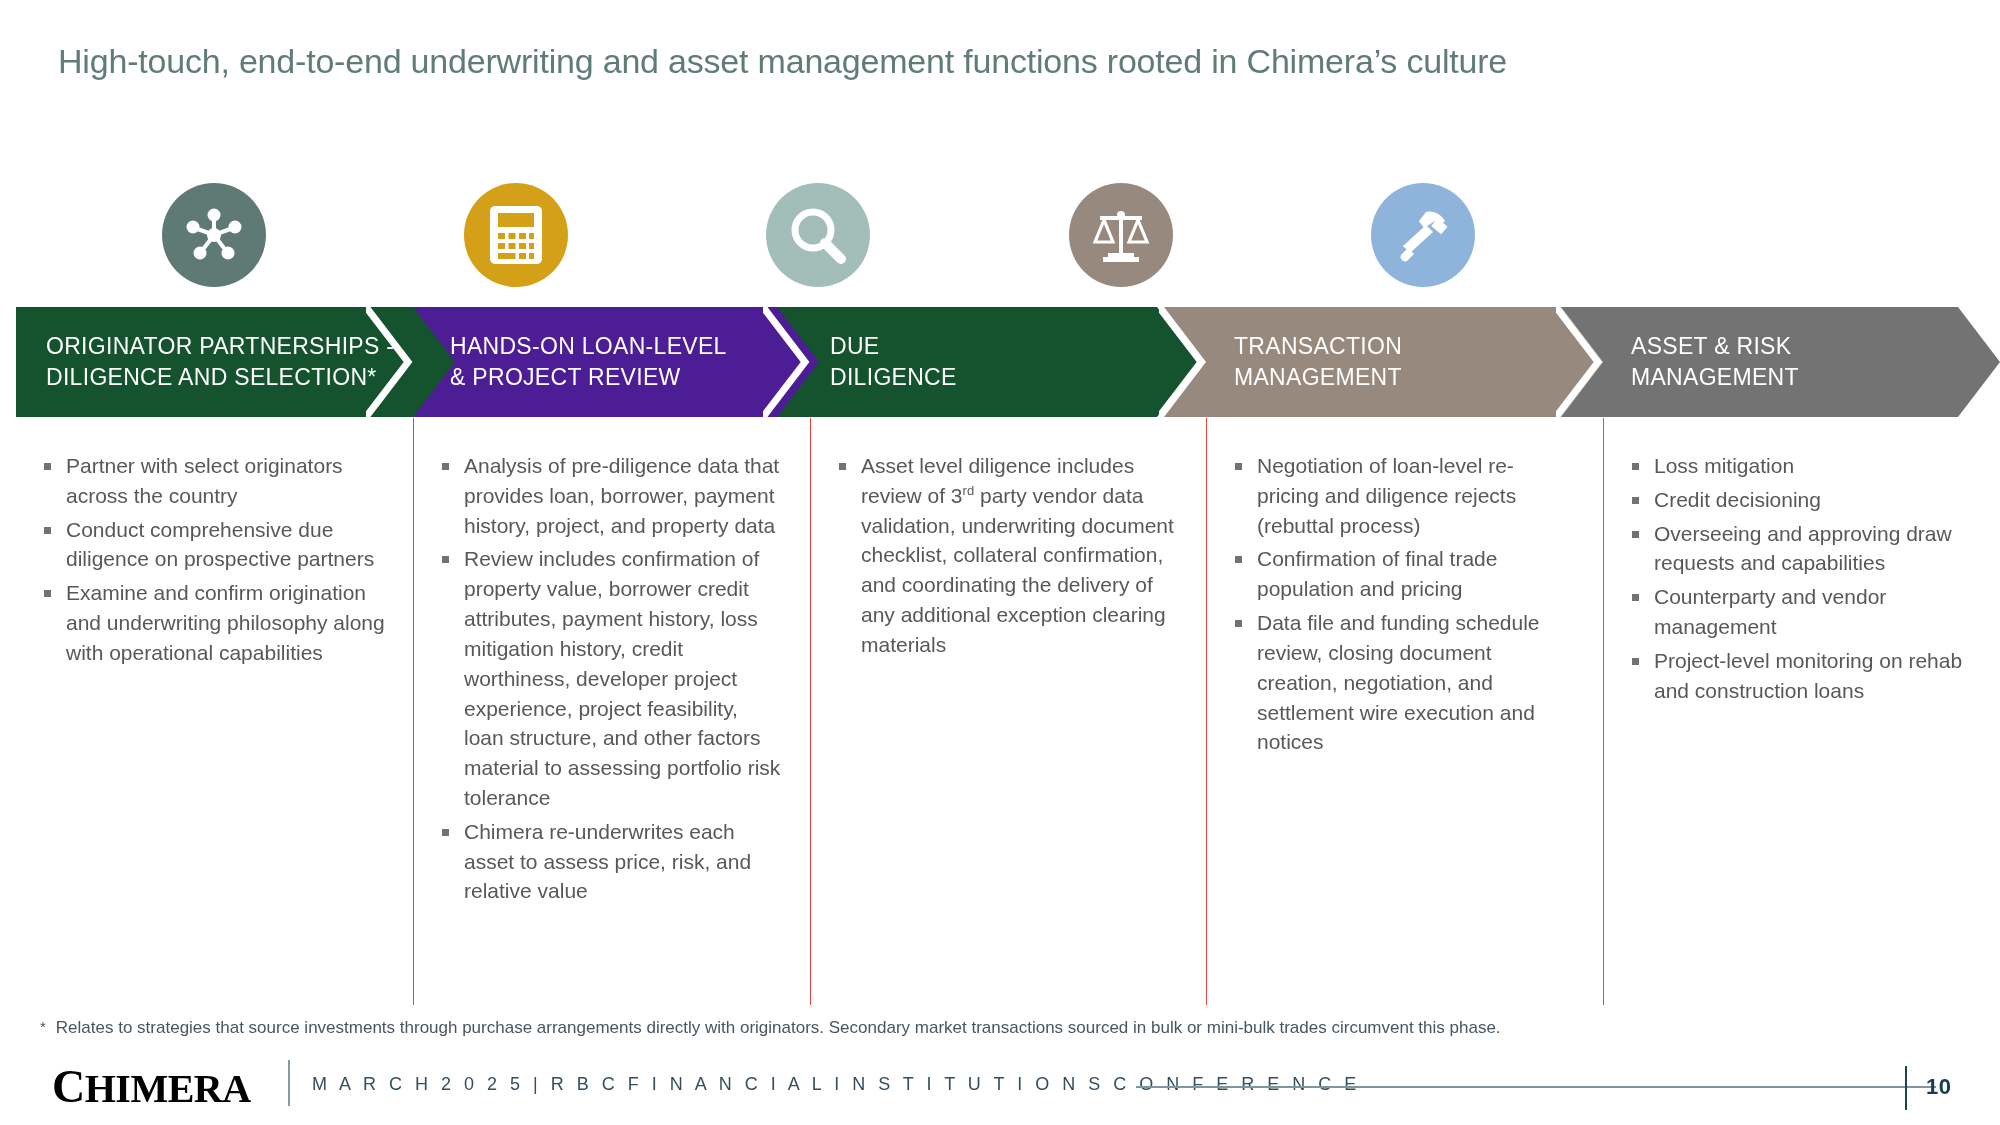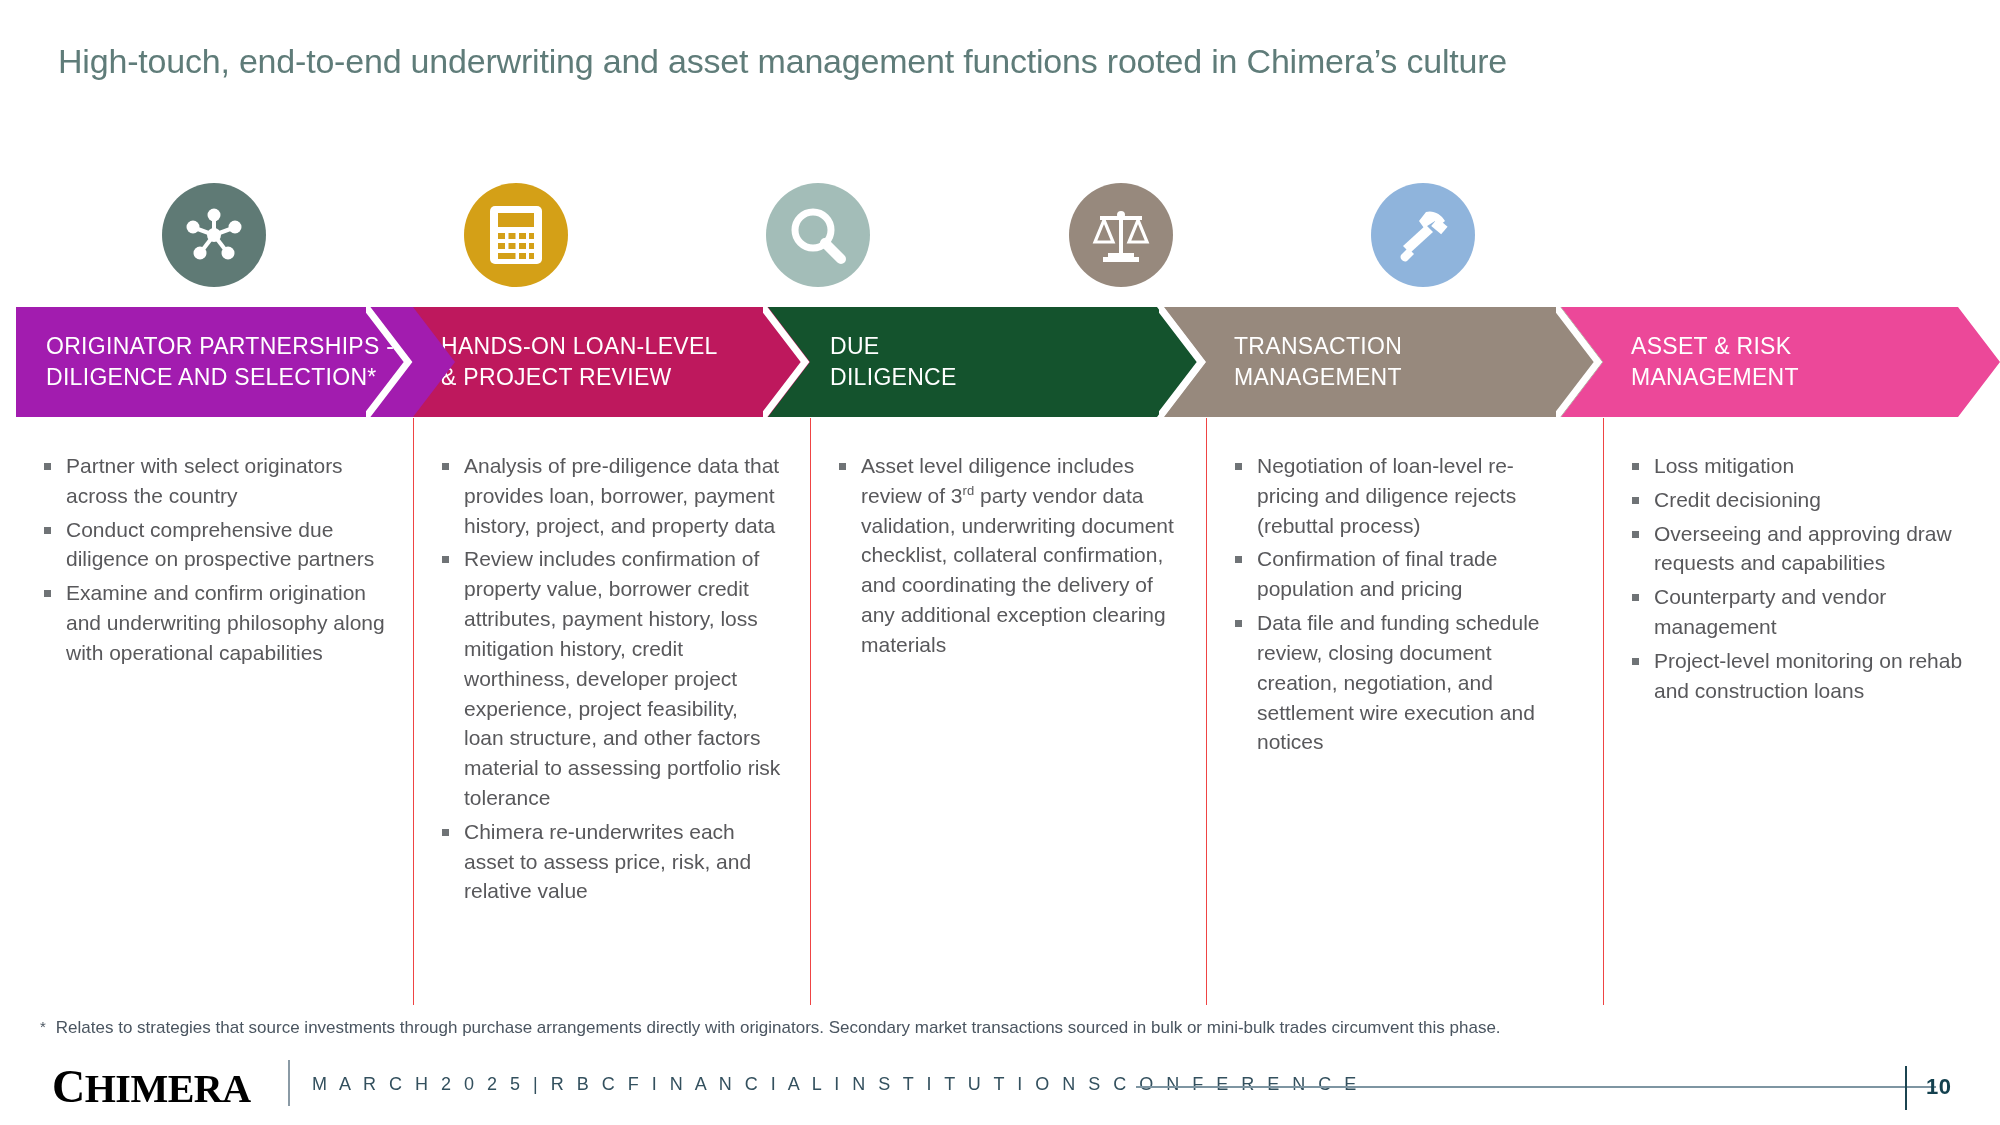--- a/index.html
+++ b/index.html
@@ -249,37 +249,37 @@
           <rect x="40" y="16" width="13" height="10" transform="rotate(40 46 21)"></rect>
           <path d="M33 20 L40 27 L17 48 L10 41 Z"></path>
           <path d="M15 43 L8 50 a4.5 4.5 0 0 0 6 6 l7 -7 z"></path>
         </g>
           </svg>
         </div>
       </div>
     </div>
 
   <div class="band" id="band">
-      <div class="chev" style="left: 0px; width: 439px; background: #a21caf; z-index: 5; clip-path: polygon(0px 0px, calc(100% - 42px) 0px, 100% 50%, calc(100% - 42px) 100%, 0px 100%);">
+      <div class="chev" style="left: 0px; width: 439px; background: #14532d; z-index: 5; clip-path: polygon(0px 0px, calc(100% - 42px) 0px, 100% 50%, calc(100% - 42px) 100%, 0px 100%);">
         <div class="chev-label">ORIGINATOR PARTNERSHIPS -
 DILIGENCE AND SELECTION*</div>
       </div>
-      <div class="chev" style="left: 355px; width: 439px; background: #be185d; z-index: 4; clip-path: polygon(0px 0px, calc(100% - 42px) 0px, 100% 50%, calc(100% - 42px) 100%, 0px 100%, 42px 50%);">
+      <div class="chev" style="left: 364px; width: 439px; background: #4c1d95; z-index: 4; clip-path: polygon(0px 0px, calc(100% - 42px) 0px, 100% 50%, calc(100% - 42px) 100%, 0px 100%, 42px 50%);">
         <div class="chev-label" style="padding-left: 70px;">HANDS-ON LOAN-LEVEL
 &amp; PROJECT REVIEW</div>
       </div>
       <div class="chev" style="left: 744px; width: 439px; background: #14532d; z-index: 3; clip-path: polygon(0px 0px, calc(100% - 42px) 0px, 100% 50%, calc(100% - 42px) 100%, 0px 100%, 42px 50%);">
         <div class="chev-label" style="padding-left: 70px;">DUE
 DILIGENCE</div>
       </div>
       <div class="chev" style="left: 1148px; width: 439px; background: rgb(151, 137, 125); z-index: 2; clip-path: polygon(0px 0px, calc(100% - 42px) 0px, 100% 50%, calc(100% - 42px) 100%, 0px 100%, 42px 50%);">
         <div class="chev-label" style="padding-left: 70px;">TRANSACTION
 MANAGEMENT</div>
       </div>
-      <div class="chev" style="left: 1545px; width: 439px; background: #ec4899; z-index: 1; clip-path: polygon(0px 0px, calc(100% - 42px) 0px, 100% 50%, calc(100% - 42px) 100%, 0px 100%, 42px 50%);">
+      <div class="chev" style="left: 1545px; width: 439px; background: #737373; z-index: 1; clip-path: polygon(0px 0px, calc(100% - 42px) 0px, 100% 50%, calc(100% - 42px) 100%, 0px 100%, 42px 50%);">
         <div class="chev-label" style="padding-left: 70px;">ASSET &amp; RISK
 MANAGEMENT</div>
       </div>
       <div style="position: absolute; left: 350px; top: 0px; width: 52px; height: 110px; z-index: 6; pointer-events: none;"><svg width="52" height="110" viewBox="0 0 52 110">
       <polyline points="0,0 42,55 0,110" fill="none" stroke="#ffffff" stroke-width="7"></polyline>
     </svg></div>
       <div style="position: absolute; left: 747px; top: 0px; width: 52px; height: 110px; z-index: 6; pointer-events: none;"><svg width="52" height="110" viewBox="0 0 52 110">
       <polyline points="0,0 42,55 0,110" fill="none" stroke="#ffffff" stroke-width="7"></polyline>
     </svg></div>
       <div style="position: absolute; left: 1143px; top: 0px; width: 52px; height: 110px; z-index: 6; pointer-events: none;"><svg width="52" height="110" viewBox="0 0 52 110">

